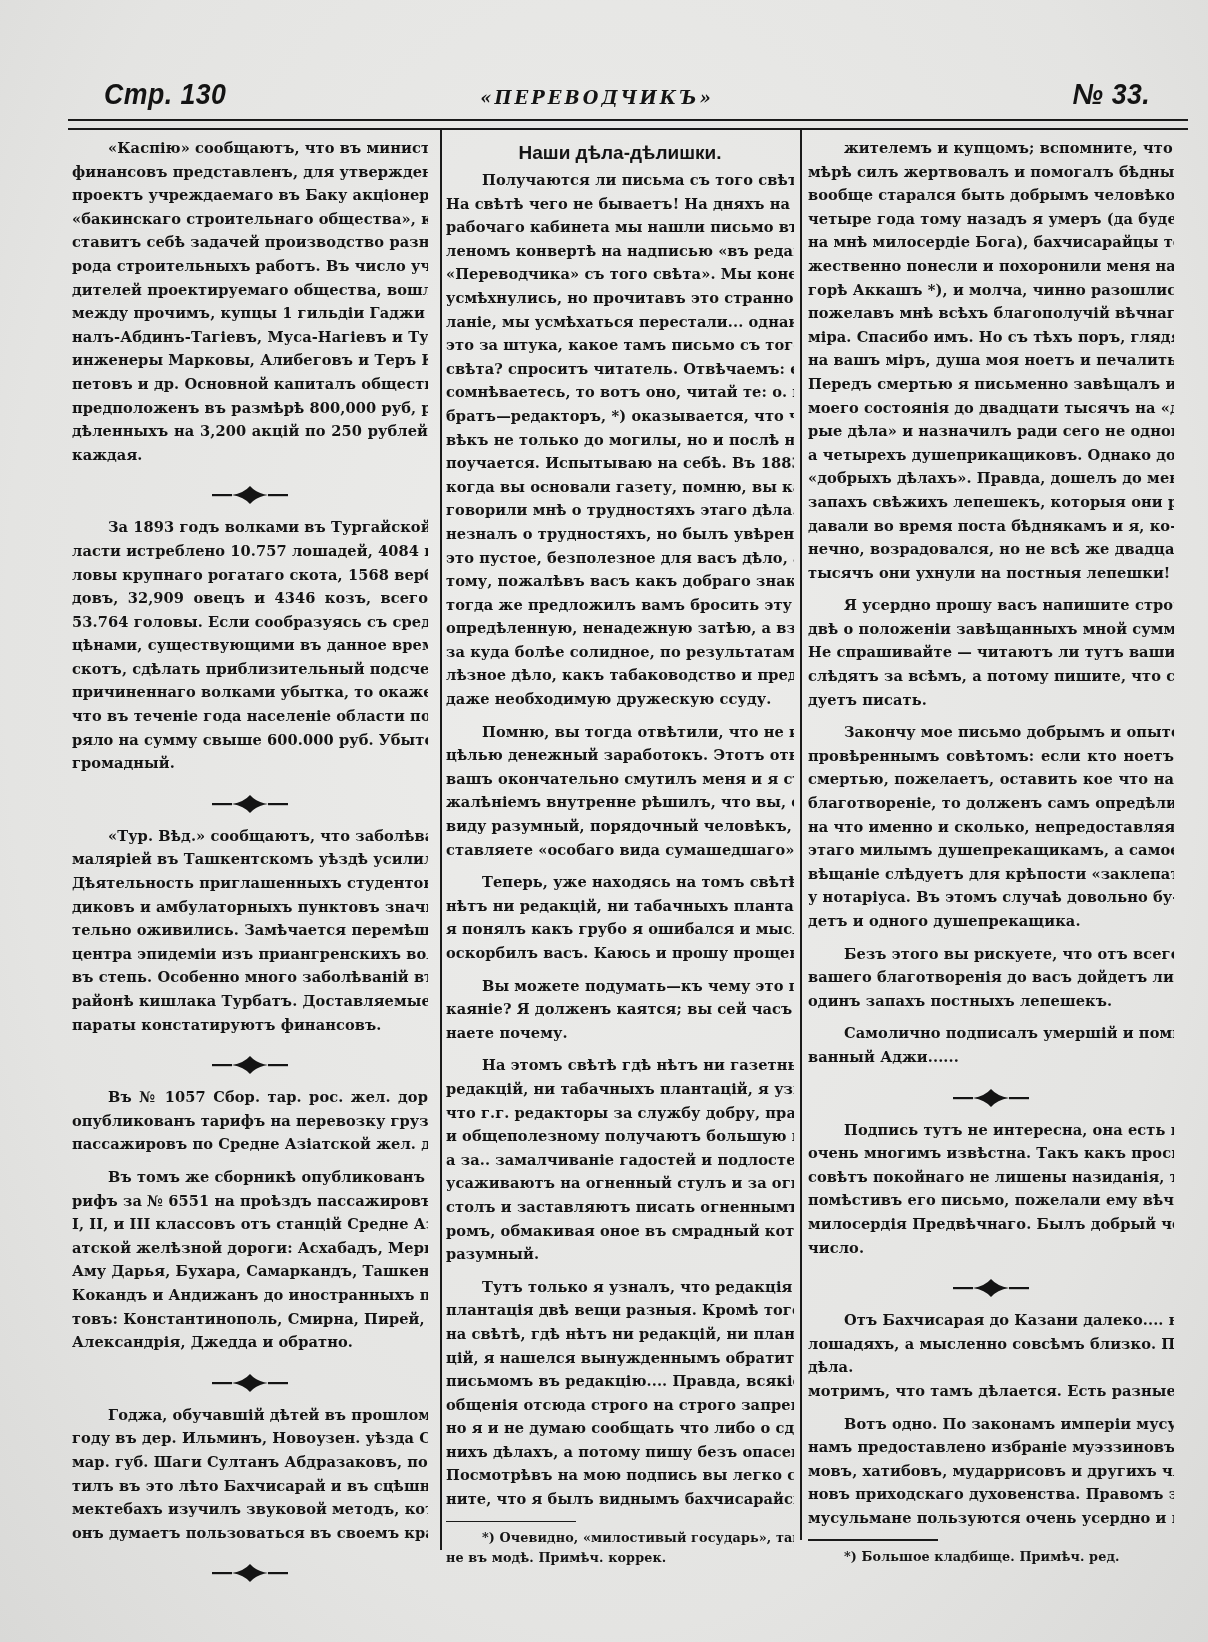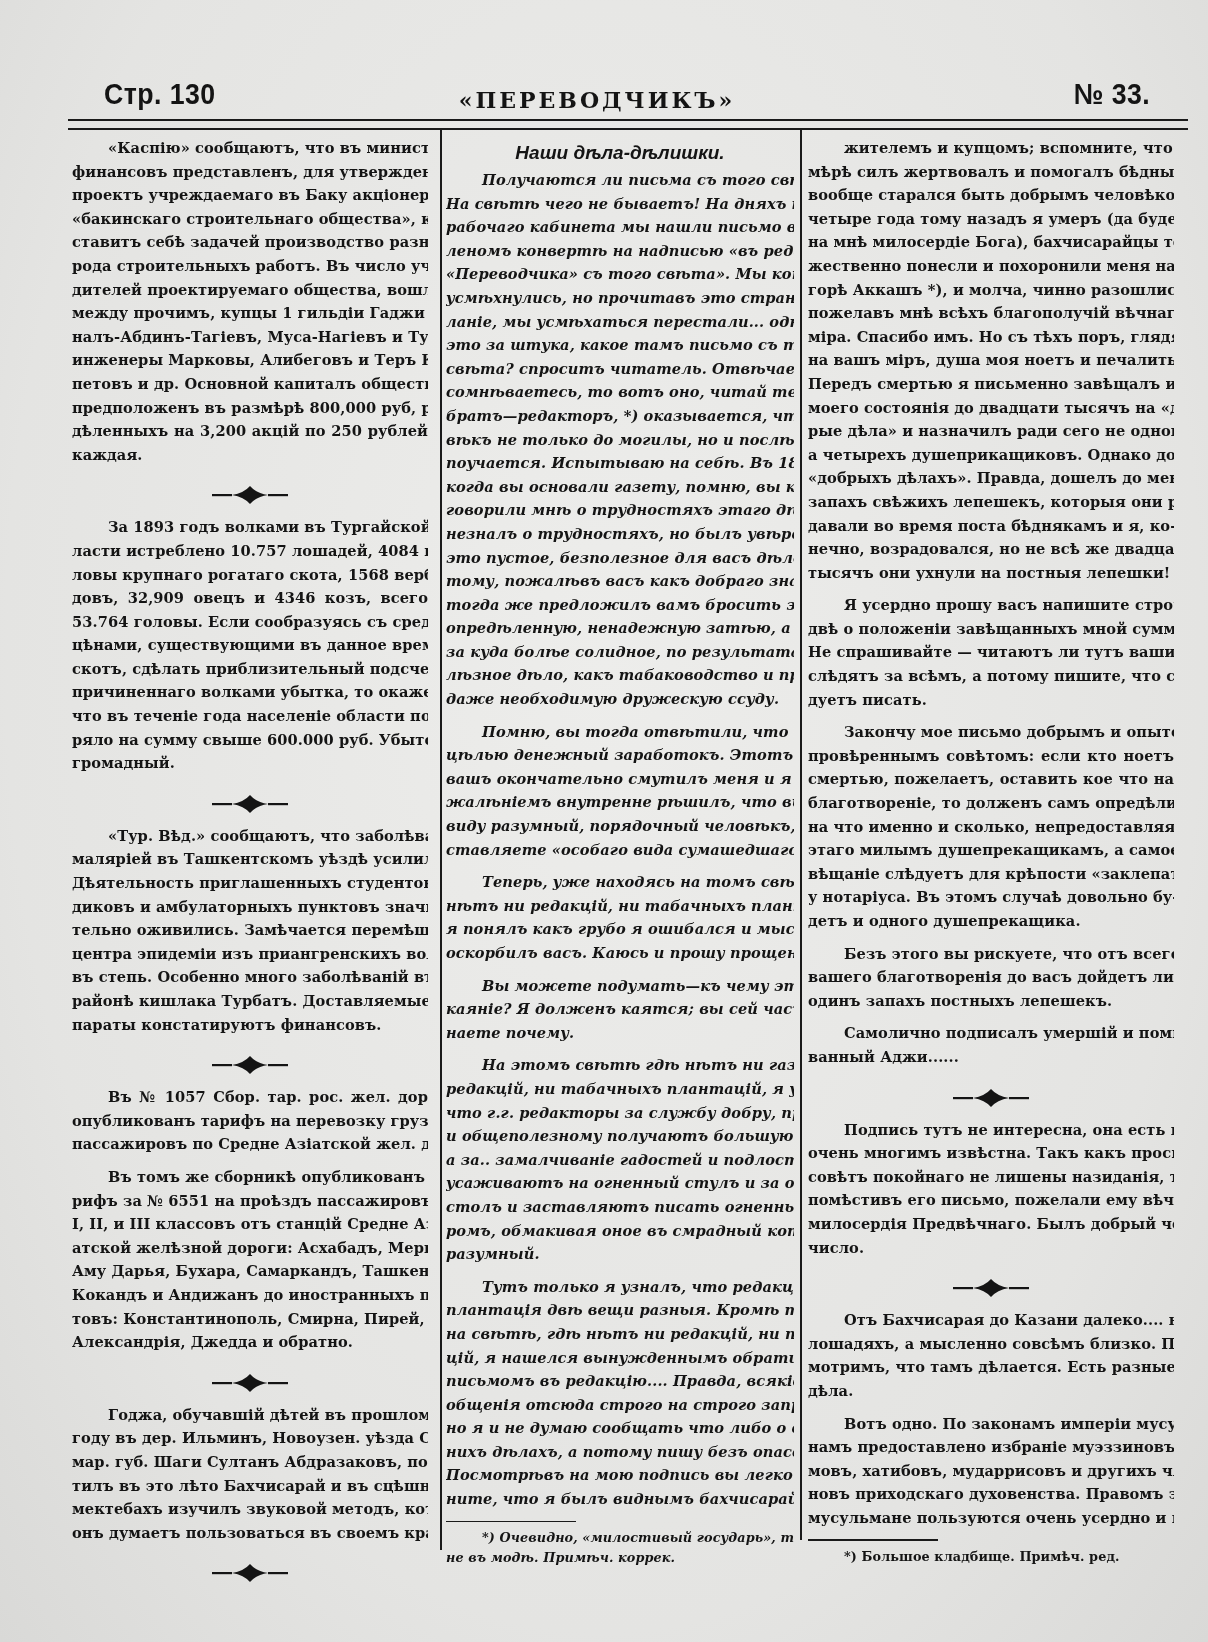--- a/index.html
+++ b/index.html
@@ -8,44 +8,44 @@
     background: #e6e6e4;
     position: relative; overflow: hidden;
     font-family: "DejaVu Serif", serif;
     color: #141414;
   }
   .page {
     position: absolute; left: 0; top: 0; width: 1208px; height: 1642px;
     background: radial-gradient(ellipse at 50% 40%, #ededeb 0%, #e4e4e2 70%, #d9d9d7 100%);
   }
   .header {
-    position: absolute; left: 104px; right: 58px; top: 78px; height: 40px;
+    position: absolute; left: 104px; right: 58px; top: 78px; height: 40px; font-style: italic;
   }
   .hdr-left, .hdr-right {
     position: absolute; top: 0;
     font-family: "Liberation Sans", sans-serif; font-weight: bold;
     font-size: 29px; letter-spacing: 0.5px; transform: scaleX(0.92);
   }
   .hdr-left { left: 0; transform-origin: left; }
   .hdr-right { right: 0; transform-origin: right; }
   .hdr-center {
     position: absolute; left: 0; right: 0; top: 9px; text-align: center;
-    font-family: "DejaVu Serif", serif; font-weight: bold; font-size: 22px;
+    font-family: "DejaVu Serif", serif; font-weight: bold; font-size: 18px;
     letter-spacing: 3px; padding-right: 60px;
   }
   .rule { position: absolute; left: 68px; right: 20px; height: 2px; background: #1a1a1a; }
   .rule.r1 { top: 119px; }
   .rule.r2 { top: 128px; }
   .vline { position: absolute; width: 2px; background: #1a1a1a; }
   .vline.v1 { left: 440px; top: 130px; height: 1420px; }
   .vline.v2 { left: 800px; top: 130px; height: 1410px; }
 
   .col { position: absolute; top: 136px; }
   .col.c1 { left: 72px; width: 356px; }
-  .col.c2 { left: 446px; width: 348px; font-style: italic; }
+  .col.c2 { left: 446px; width: 348px; }
   .col.c3 { left: 808px; width: 366px; }
 
   .line {
     display: block; height: 23.6px; line-height: 23.6px;
     font-size: 14.6px; font-weight: bold; white-space: nowrap;
     text-align: justify; text-align-last: justify;
     overflow: hidden; letter-spacing: 0.1px;
   }
   .line.last { text-align-last: left; }
   .line.indent { padding-left: 36px; }
@@ -326,22 +326,22 @@
         <div class="divider">
           <svg width="80" height="20" viewBox="0 0 80 20">
             <rect x="2" y="9" width="20" height="2.2" fill="#141414"></rect>
             <rect x="58" y="9" width="20" height="2.2" fill="#141414"></rect>
             <path d="M22 10 Q34 8 40 1 Q46 8 58 10 Q46 12 40 19 Q34 12 22 10 Z" fill="#141414"></path>
           </svg>
         </div>
         <div class="para">
           <span class="line indent">Отъ Бахчисарая до Казани далеко.... на</span>
           <span class="line">лошадяхъ, а мысленно совсѣмъ близко. Пос-</span>
+          <span class="line last">дѣла.</span>
           <span class="line">мотримъ, что тамъ дѣлается. Есть разные</span>
-          <span class="line last">дѣла.</span>
         </div>
         <div class="para">
           <span class="line indent">Вотъ одно. По законамъ имперiи мусульма-</span>
           <span class="line">намъ предоставлено избранiе муэззиновъ, има-</span>
           <span class="line">мовъ, хатибовъ, мударрисовъ и другихъ чле-</span>
           <span class="line">новъ приходскаго духовенства. Правомъ этимъ</span>
           <span class="line last">мусульмане пользуются очень усердно и по-</span>
         </div>
       </div>
     <div class="fn-rule"></div>

